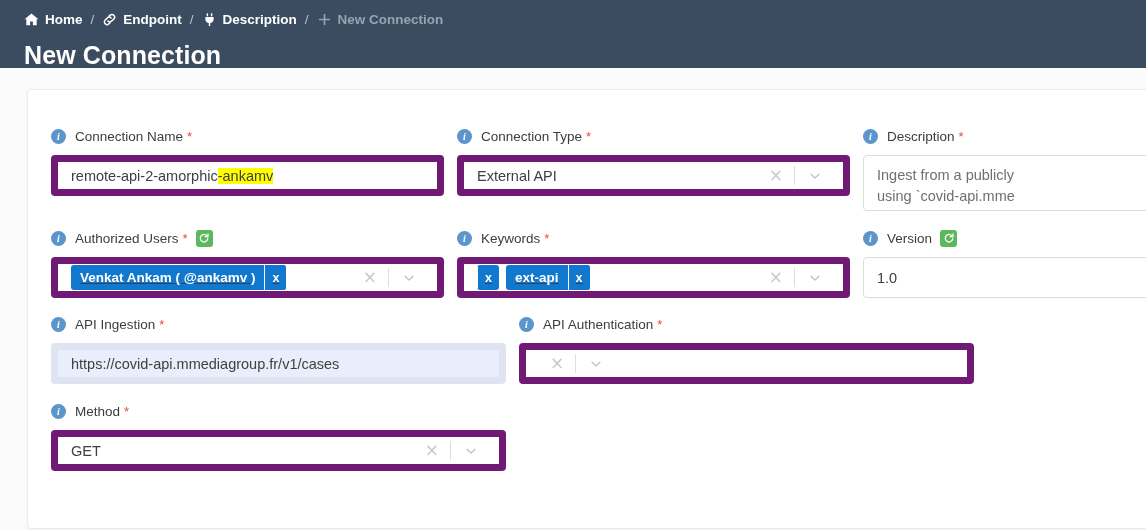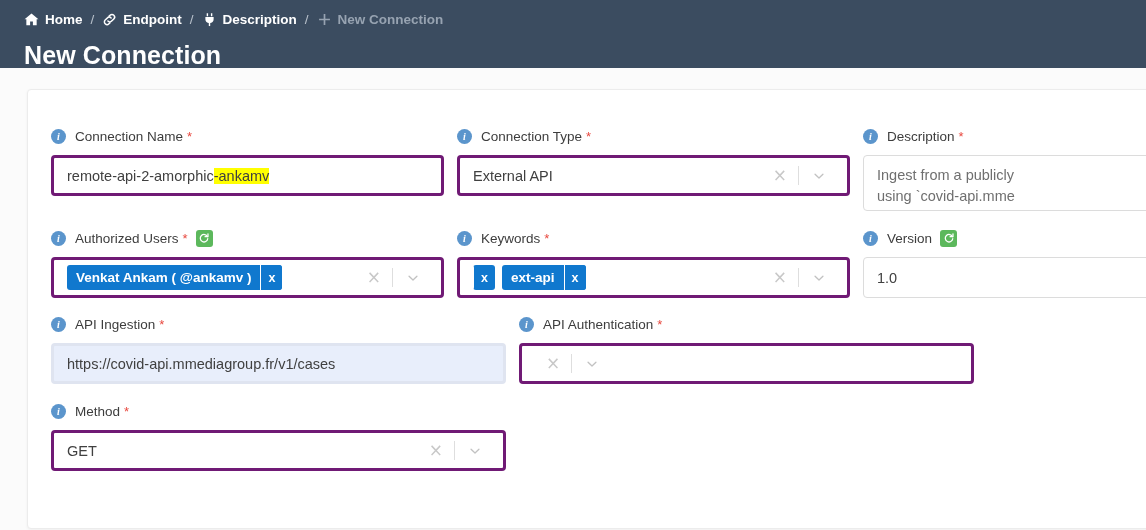--- a/index.html
+++ b/index.html
@@ -121,21 +121,21 @@
     width: 17px; height: 17px;
     background: #5cb85c;
     border-radius: 3px;
     margin-left: 8px;
     color: #ffffff;
     flex: none;
   }
 
   
   .control {
-    border: 3px solid #701a75;
+    border: 7px solid #701a75;
     border-radius: 4px;
     background: #ffffff;
     height: 41px;
     display: flex;
     align-items: center;
     font-size: 14.5px;
     color: #404040;
     padding-left: 13px;
     position: relative;
   }
@@ -169,20 +169,21 @@
   }
 
   
   .chips-wrap {
     display: flex;
     align-items: flex-end;
     gap: 7px;
     flex: 1 1 auto;
     overflow: hidden;
     padding: 0 4px 0 0;
+    text-decoration: underline;
   }
   .chip {
     display: flex;
     align-items: stretch;
     height: 25px;
     background: #1078ce;
     border-radius: 3px;
     overflow: hidden;
     flex: none;
   }

